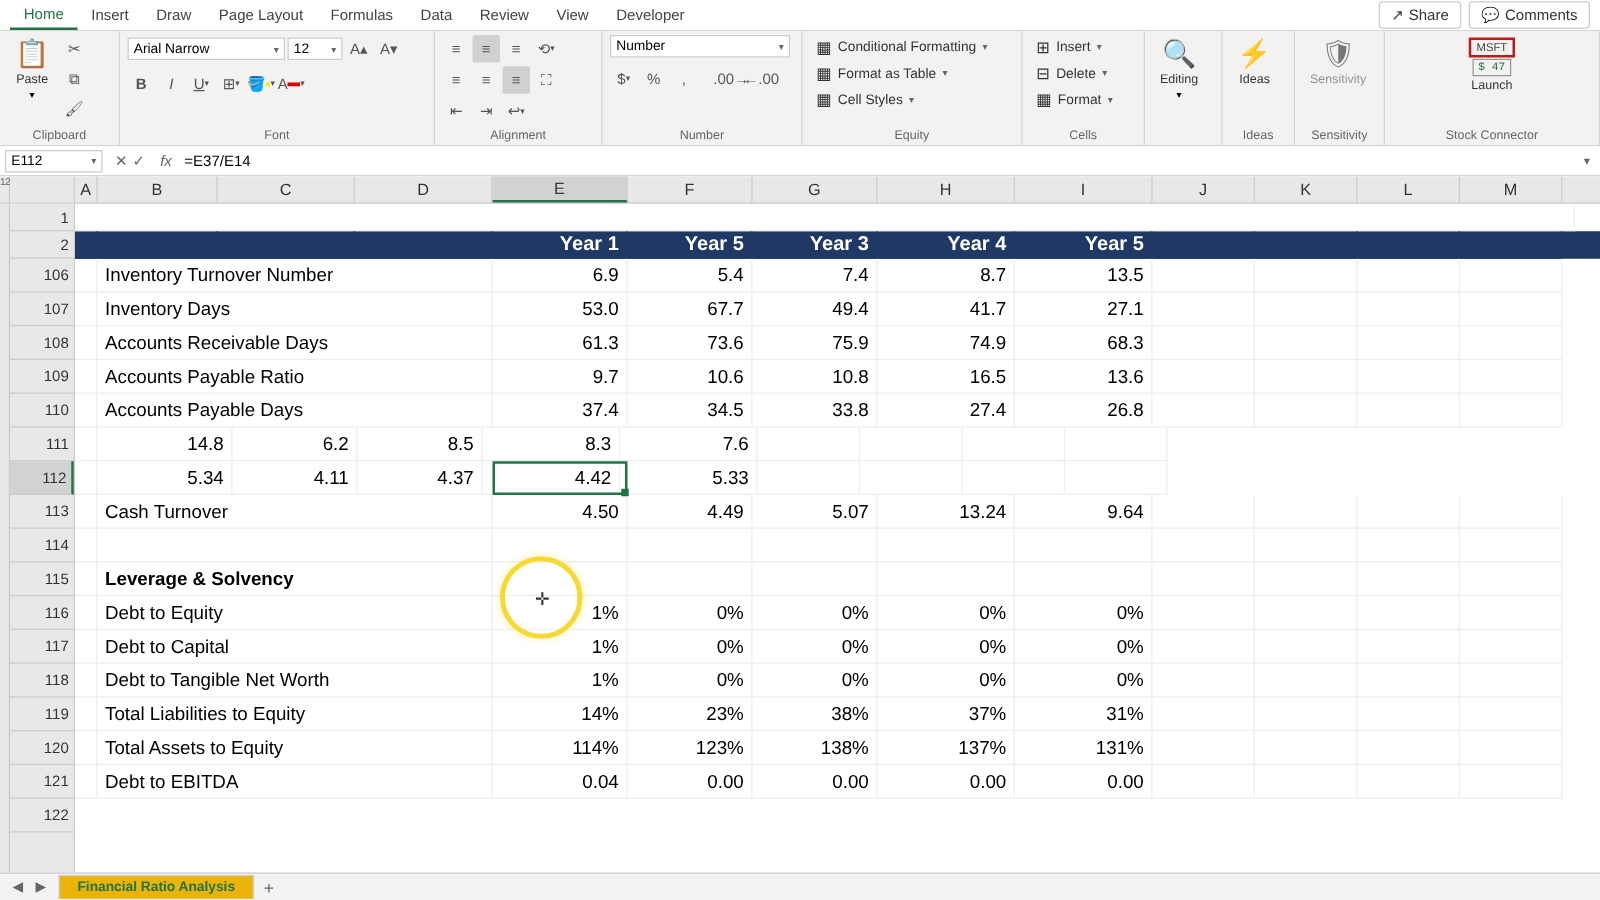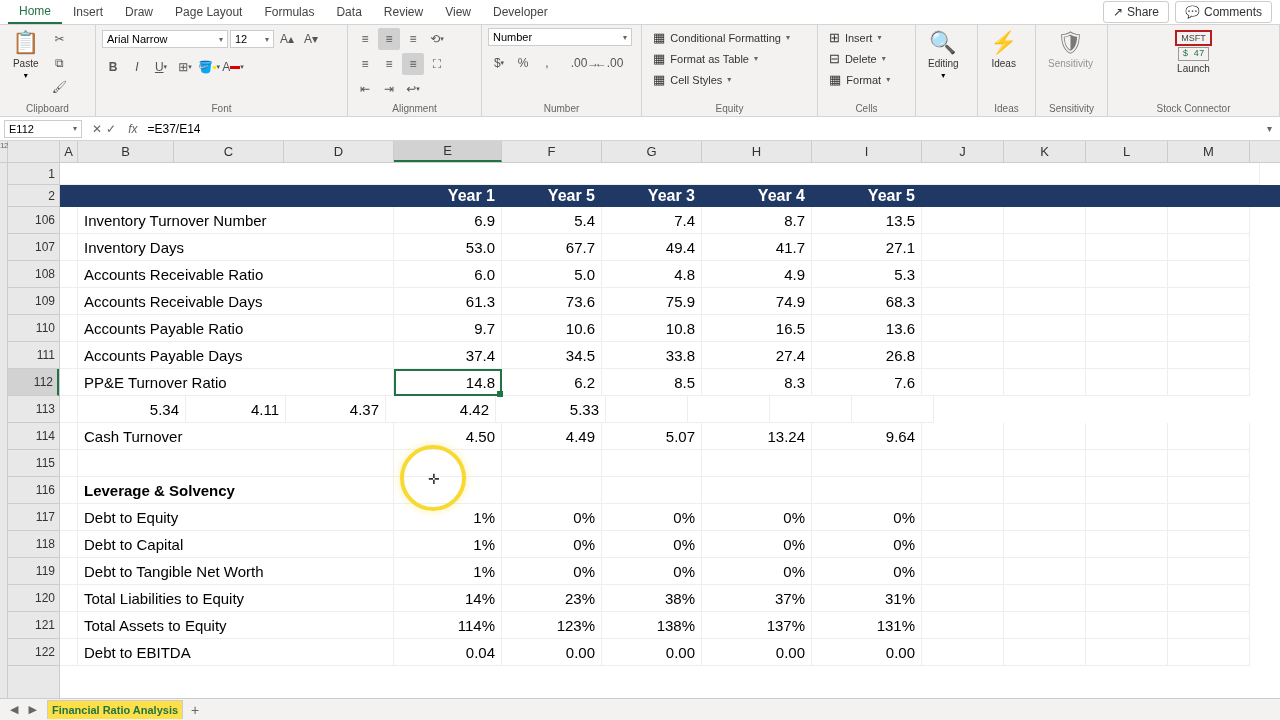--- a/index.html
+++ b/index.html
@@ -63,21 +63,21 @@
 
 .selected-cell { position: absolute; border: 2px solid #217346; pointer-events: none; }
 .selected-cell::after { content: ''; position: absolute; right: -3px; bottom: -3px; width: 6px; height: 6px; background: #217346; }
 
 .highlight-circle { position: absolute; width: 66px; height: 66px; border: 4px solid #f7d932; border-radius: 50%; pointer-events: none; box-shadow: 0 0 8px rgba(247,217,50,0.4); }
 .cursor-cross { position: absolute; font-size: 14px; color: #333; pointer-events: none; }
 
 .sheet-tabs { position: absolute; bottom: 0; left: 0; right: 0; height: 22px; background: #f3f2f1; border-top: 1px solid #ccc; display: flex; align-items: center; }
 .sheet-nav { display: flex; gap: 2px; padding: 0 6px; }
 .sheet-nav span { font-size: 11px; color: #666; cursor: pointer; padding: 2px 4px; }
-.sheet-tab { background: #fde047; border: 1px solid #ccc; border-bottom: none; padding: 3px 4px; font-size: 11px; color: #217346; font-weight: 600; cursor: pointer; }
+.sheet-tab { background: #eab308; border: 1px solid #ccc; border-bottom: none; padding: 3px 14px; font-size: 11px; color: #217346; font-weight: 600; cursor: pointer; }
 .add-sheet { padding: 2px 8px; font-size: 14px; color: #666; cursor: pointer; }
 
 .wA { width: 18px; } .wB { width: 96px; } .wC { width: 110px; } .wD { width: 110px; }
 .wE { width: 108px; } .wF { width: 100px; } .wG { width: 100px; } .wH { width: 110px; }
 .wI { width: 110px; } .wJ { width: 82px; } .wK { width: 82px; } .wL { width: 82px; } .wM { width: 82px; }
 
 .underline-fill { width: 10px; height: 3px; background: #ffeb00; display: inline-block; vertical-align: bottom; }
 .underline-red { width: 10px; height: 3px; background: #d00; display: inline-block; vertical-align: bottom; }
 .stock-box { display:flex; flex-direction:column; align-items:center; gap:1px; }
 .stock-ticker { border:2px solid #b91c1c; padding:1px 4px; font-size:9px; color:#444; }
@@ -392,33 +392,20 @@
           <div class="cell wG r">49.4</div>
           <div class="cell wH r">41.7</div>
           <div class="cell wI r">27.1</div>
           <div class="cell wJ"></div>
           <div class="cell wK"></div>
           <div class="cell wL"></div>
           <div class="cell wM"></div>
         </div>
         <div class="crow">
           <div class="cell wA"></div>
-          <div class="cell" style="width:316px">Accounts Receivable Ratio</div>
-          <div class="cell wE r">6.0</div>
-          <div class="cell wF r">5.0</div>
-          <div class="cell wG r">4.8</div>
-          <div class="cell wH r">4.9</div>
-          <div class="cell wI r">5.3</div>
-          <div class="cell wJ"></div>
-          <div class="cell wK"></div>
-          <div class="cell wL"></div>
-          <div class="cell wM"></div>
-        </div>
-        <div class="crow">
-          <div class="cell wA"></div>
           <div class="cell" style="width:316px">Accounts Receivable Days</div>
           <div class="cell wE r">61.3</div>
           <div class="cell wF r">73.6</div>
           <div class="cell wG r">75.9</div>
           <div class="cell wH r">74.9</div>
           <div class="cell wI r">68.3</div>
           <div class="cell wJ"></div>
           <div class="cell wK"></div>
           <div class="cell wL"></div>
           <div class="cell wM"></div>
@@ -444,21 +431,20 @@
           <div class="cell wG r">33.8</div>
           <div class="cell wH r">27.4</div>
           <div class="cell wI r">26.8</div>
           <div class="cell wJ"></div>
           <div class="cell wK"></div>
           <div class="cell wL"></div>
           <div class="cell wM"></div>
         </div>
         <div class="crow">
           <div class="cell wA"></div>
-          <div class="cell" style="width:316px">PP&amp;E Turnover Ratio</div>
           <div class="cell wE r">14.8</div>
           <div class="cell wF r">6.2</div>
           <div class="cell wG r">8.5</div>
           <div class="cell wH r">8.3</div>
           <div class="cell wI r">7.6</div>
           <div class="cell wJ"></div>
           <div class="cell wK"></div>
           <div class="cell wL"></div>
           <div class="cell wM"></div>
         </div>

